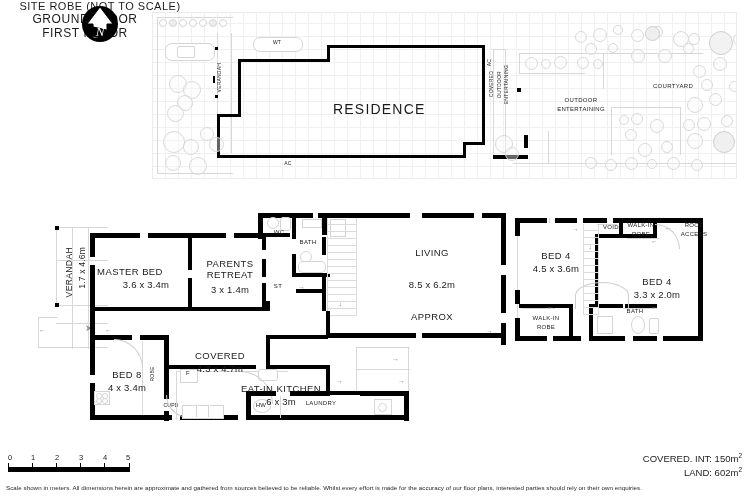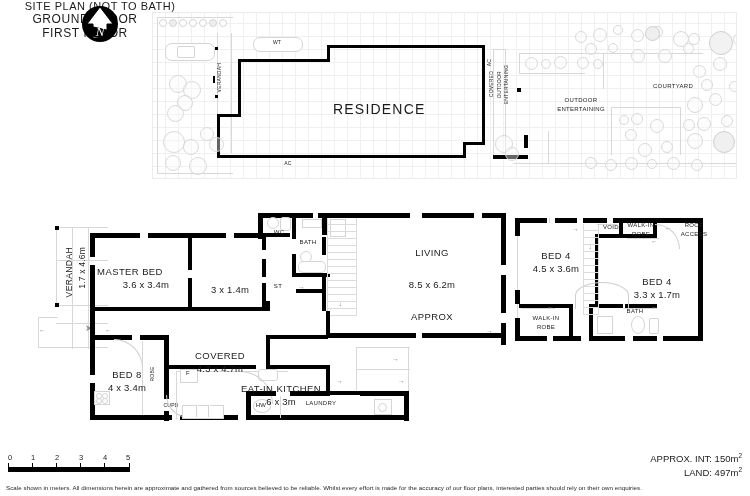--- a/index.html
+++ b/index.html
@@ -241,21 +241,21 @@
   <div class="tree" style="left:24px;top:82px;width:14px;height:14px"></div>
   <div class="tree" style="left:14px;top:92px;width:15px;height:15px"></div>
   <div class="tree" style="left:10px;top:118px;width:20px;height:20px"></div>
   <div class="tree" style="left:30px;top:126px;width:14px;height:14px"></div>
   <div class="tree" style="left:12px;top:142px;width:14px;height:14px"></div>
   <div class="tree" style="left:36px;top:144px;width:16px;height:16px"></div>
   <div class="tree" style="left:47px;top:114px;width:12px;height:12px"></div>
   <div class="tree" style="left:56px;top:124px;width:13px;height:13px"></div>
   <div class="wall" style="left:60px;top:63px;width:2px;height:7px"></div>
 </div>
-<div class="sp-title" style="left:330px;top:186px;width:200px;">SITE PLAN (NOT TO BATH)</div>
+<div class="sp-title" style="left:330px;top:186px;width:200px;">SITE ROBE (NOT TO SCALE)</div>
 
 <div class="abs" id="groundfloor" style="left:30px;top:205px;width:470px;height:250px;">
 
   <div class="thin2" style="left:26px;top:22px;width:1px;height:78px"></div>
   <div class="thin2" style="left:26px;top:22px;width:52px;height:1px"></div>
   <div class="thin2" style="left:26px;top:100px;width:52px;height:1px"></div>
   <div class="thin2" style="left:26px;top:55px;width:52px;height:1px"></div>
   <div class="thin2" style="left:42px;top:22px;width:1px;height:122px"></div>
   <div class="thin2" style="left:58px;top:22px;width:1px;height:122px"></div>
   <div class="thin2" style="left:26px;top:118px;width:52px;height:1px"></div>
@@ -395,20 +395,22 @@
   <div class="fixr" style="left:223px;top:194px;width:16px;height:12px"></div>
   <div class="lbl tiny6" style="left:222px;top:197px;width:18px;">HW</div>
   <div class="lbl tiny6" style="left:260px;top:195px;width:62px;">LAUNDRY</div>
   <div class="fix" style="left:344px;top:194px;width:16px;height:14px"></div>
   <div class="fixr" style="left:348px;top:198px;width:7px;height:7px"></div>
   <div class="thin2" style="left:250px;top:191px;width:1px;height:22px"></div>
 
   <div class="lbl rm-name" style="left:56px;top:61px;width:88px;">MASTER BED</div>
   <div class="lbl rm-dim" style="left:72px;top:74px;width:88px;">3.6 x 3.4m</div>
 
+  <div class="lbl rm-name" style="left:164px;top:53px;width:72px;">PARENTS
+RETREAT</div>
   <div class="lbl rm-dim" style="left:164px;top:79px;width:72px;">3 x 1.4m</div>
 
   <div class="lbl rm-name" style="left:60px;top:164px;width:74px;">BED 8</div>
   <div class="lbl rm-dim" style="left:60px;top:177px;width:74px;">4 x 3.4m</div>
 
   <div class="lbl rm-name" style="left:150px;top:145px;width:80px;">COVERED</div>
   <div class="lbl rm-dim" style="left:150px;top:158px;width:80px;">4.3 x 4.7m</div>
 
   <div class="lbl rm-name" style="left:362px;top:42px;width:80px;">LIVING</div>
   <div class="lbl rm-dim" style="left:362px;top:74px;width:80px;">8.5 x 6.2m</div>
@@ -481,21 +483,21 @@
   <div class="arrow" style="left:160px;top:16px;">←</div>
 
   <div class="fixr" style="left:126px;top:108px;width:12px;height:16px"></div>
   <div class="fix" style="left:144px;top:110px;width:8px;height:14px;border-radius:2px"></div>
   <div class="fix" style="left:92px;top:108px;width:14px;height:16px"></div>
 
   <div class="lbl rm-name" style="left:14px;top:42px;width:74px;">BED 4</div>
   <div class="lbl rm-dim" style="left:14px;top:55px;width:74px;">4.5 x 3.6m</div>
 
   <div class="lbl rm-name" style="left:112px;top:68px;width:80px;">BED 4</div>
-  <div class="lbl rm-dim" style="left:112px;top:81px;width:80px;">3.3 x 1.7m</div>
+  <div class="lbl rm-dim" style="left:112px;top:81px;width:80px;">3.3 x 2.0m</div>
 
   <div class="lbl tiny6" style="left:95px;top:16px;width:22px;">VOID</div>
   <div class="lbl tiny6" style="left:120px;top:13px;width:32px;line-height:1.45;">WALK-IN
 ROBE</div>
   <div class="lbl tiny6" style="left:172px;top:13px;width:34px;line-height:1.45;">ROOF
 ACCESS</div>
   <div class="lbl tiny6" style="left:16px;top:106px;width:50px;line-height:1.45;">WALK-IN
 ROBE</div>
   <div class="lbl tiny6" style="left:110px;top:100px;width:40px;">BATH</div>
 </div>
@@ -513,22 +515,22 @@
   <div class="num" style="left:2px">0</div>
   <div class="num" style="left:25px">1</div>
   <div class="num" style="left:49px">2</div>
   <div class="num" style="left:73px">3</div>
   <div class="num" style="left:97px">4</div>
   <div class="num" style="left:120px">5</div>
 </div>
 
 <div id="areas">
   <div>
-    <span>APPROX. INT:</span>
+    <span>COVERED. INT:</span>
     <span>150m</span><sup>2</sup>
   </div>
   <div>
     <span>LAND:</span>
-    <span>497m</span><sup>2</sup>
+    <span>602m</span><sup>2</sup>
   </div>
 </div>
 
 <div id="disclaimer">Scale shown in meters. All dimensions herein are approximate and gathered from sources believed to be  reliable. Whilst every effort is made for the accuracy of our floor plans, interested parties should rely on their own enquiries.</div>
 
 </body></html>

